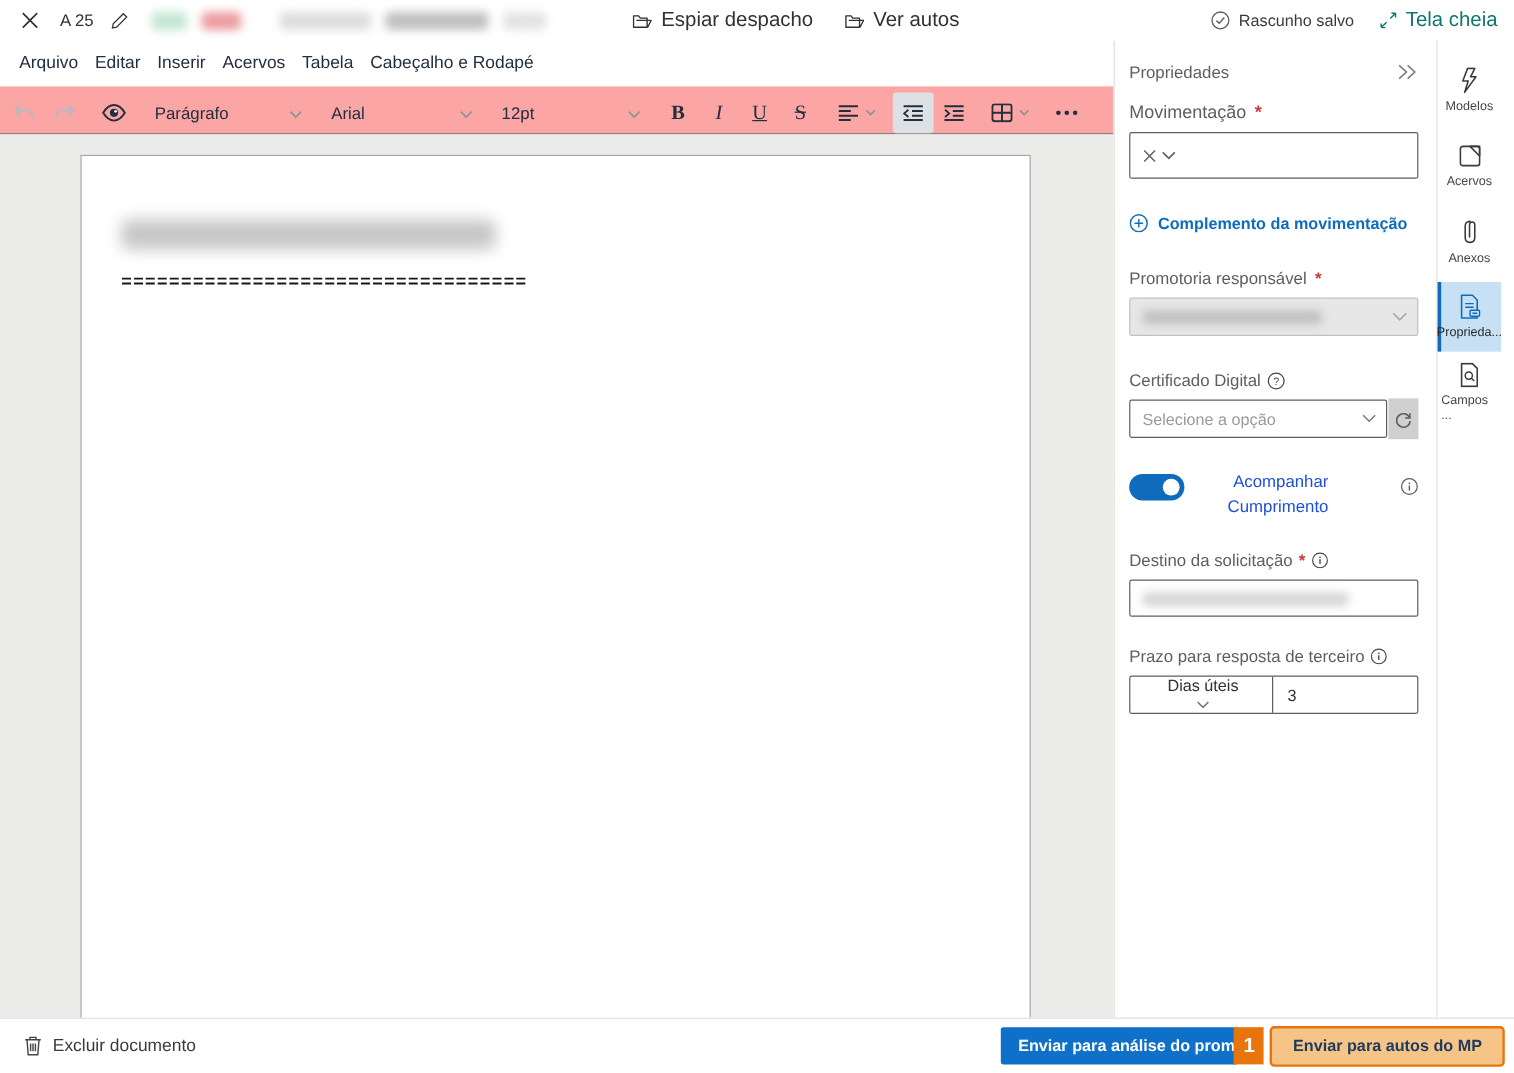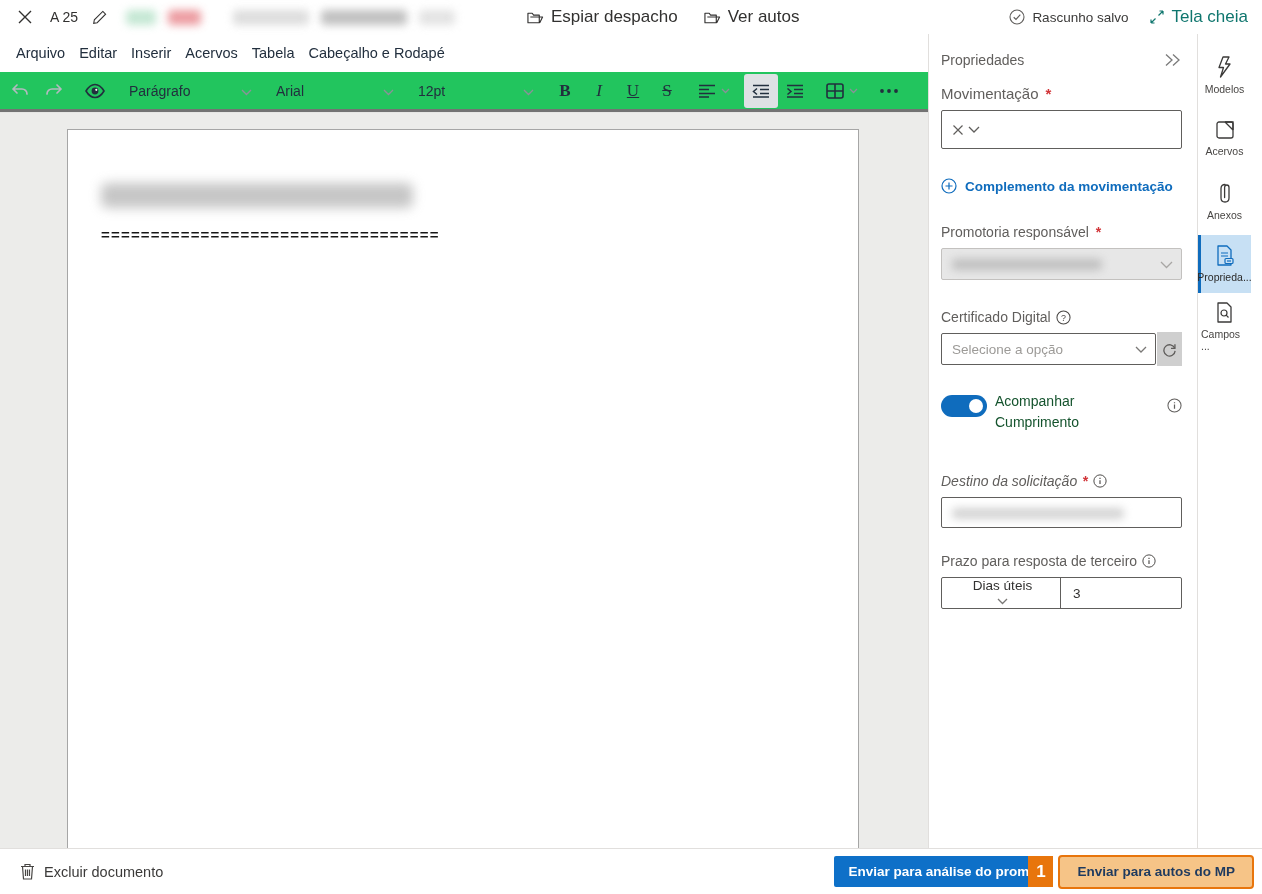--- a/index.html
+++ b/index.html
@@ -18,21 +18,21 @@
   .muted { color:#0f766e; }
   .saved { display:flex; align-items:center; gap:7px; font-size:13.5px; color:#3b3a39; }
 
   
   .main { flex:1 1 auto; display:flex; min-height:0; }
   .editor-col { width:928px; display:flex; flex-direction:column; min-height:0; }
 
   .menubar { height:38px; display:flex; align-items:center; gap:14px; padding:0 16px; font-size:14.5px; color:#222f3e; background:#fff; }
   .menubar span { cursor:pointer; }
 
-  .toolbar { height:40px; display:flex; align-items:center; background:#22c55e; border-bottom:3px solid #737373; }
+  .toolbar { height:40px; display:flex; align-items:flex-end; background:#fca5a5; border-bottom:1px solid #737373; }
   .tb-group { display:flex; align-items:center; padding:0 3px; }
   .tb-sep { width:1px; background:#dcdee1; }
   .tb-btn { width:34px; height:34px; display:flex; align-items:center; justify-content:center; border-radius:3px; color:#222f3e; cursor:pointer; }
   .tb-btn.disabled { color:#b4bac0; }
   .tb-btn.active { background:#dee1e4; }
   .tb-btn svg { display:block; }
   .tb-select { display:flex; align-items:center; justify-content:space-between; height:34px; padding:0 10px 0 13px; font-size:14px; color:#222f3e; cursor:pointer; }
   .tb-select .chev { color:#8a9298; margin-left:8px; }
   .tb-txt { font-size:17px; font-weight:bold; font-family:"Liberation Serif","DejaVu Serif",serif; }
 
@@ -56,21 +56,21 @@
   .dis-select { margin-top:8px; height:32px; background:#e7e7e7; border:1px solid #c3c1bf; border-radius:2px; display:flex; align-items:center; justify-content:flex-end; padding:0 8px; position:relative; overflow:hidden; }
   .dis-blur { position:absolute; left:10px; top:10px; width:150px; height:11px; background:#9f9f9f; border-radius:4px; filter:blur(4px); opacity:.55; }
   .dis-select .chev { color:#a8a6a4; }
   .sel-row { margin-top:8px; display:flex; align-items:stretch; }
   .sel-box { flex:1; height:32px; border:1px solid #605e5c; border-radius:2px; display:flex; align-items:center; justify-content:space-between; padding:0 8px 0 10px; cursor:pointer; }
   .placeholder { color:#9c9a97; font-size:13.5px; }
   .refresh-btn { width:25px; height:34px; margin:-1px 0 -1px 1px; background:#cfcfcf; display:flex; align-items:center; justify-content:center; color:#5f5d5b; cursor:pointer; }
   .toggle-row { margin-top:26px; display:flex; align-items:flex-start; }
   .toggle { width:46px; height:22px; border-radius:11px; background:#0f6cbd; position:relative; cursor:pointer; flex:0 0 46px; margin-top:4px; }
   .toggle .knob { position:absolute; right:4px; top:4px; width:14px; height:14px; border-radius:50%; background:#fff; }
-  .toggle-label { margin-left:8px; width:112px; font-size:14px; color:#14532d; line-height:21px; }
+  .toggle-label { margin-left:8px; width:112px; font-size:14px; color:#1d4ed8; line-height:21px;text-align:right; }
   .info-ic { margin-left:auto; color:#605e5c; display:flex; margin-top:7px; cursor:pointer; }
   .text-input { margin-top:8px; height:31px; border:1px solid #605e5c; border-radius:2px; position:relative; overflow:hidden; background:#fff; }
   .input-blur { position:absolute; left:10px; top:10px; width:172px; height:11px; background:#a8a8a8; border-radius:4px; filter:blur(4px); opacity:.5; }
   .prazo-box { margin-top:8px; height:32px; border:1px solid #605e5c; border-radius:2px; display:flex; align-items:stretch; }
   .prazo-unit { width:119px; display:flex; align-items:center; justify-content:space-between; padding:0 8px 0 11px; font-size:13.5px; color:#323130; border-right:1px solid #605e5c; cursor:pointer;flex-direction:column; }
   .prazo-unit .chev { color:#7a7876; }
   .prazo-val { flex:1; display:flex; align-items:center; padding:0 12px; font-size:13.5px; color:#323130; }
 
   
   .rail { width:54px; border-left:1px solid #e1dfdd; background:#fff; padding-top:12px; display:flex; flex-direction:column; }
@@ -337,21 +337,21 @@
           </span>
         <span class="toggle-label">Acompanhar Cumprimento</span>
         <span class="info-ic">
           <svg width="15" height="15" viewBox="0 0 16 16">
               <circle cx="8" cy="8" r="7" fill="none" stroke="currentColor" stroke-width="1.1"></circle>
               <path d="M8 7 V11.5 M8 4.4 V5.6" stroke="currentColor" stroke-width="1.3"></path>
             </svg>
         </span>
       </div>
 
-      <div class="field-label" style="margin-top:40px;font-style:italic;">
+      <div class="field-label" style="margin-top:26px;">
         <span>Destino da solicitação</span>
           <span class="req" style="margin-left:0;">*</span>
         <svg width="14" height="14" viewBox="0 0 16 16" style="color:#484644;">
             <circle cx="8" cy="8" r="7" fill="none" stroke="currentColor" stroke-width="1.1"></circle>
             <path d="M8 7 V11.5 M8 4.4 V5.6" stroke="currentColor" stroke-width="1.3"></path>
           </svg>
       </div>
       <div class="text-input">
         <span class="input-blur"></span>
       </div>

